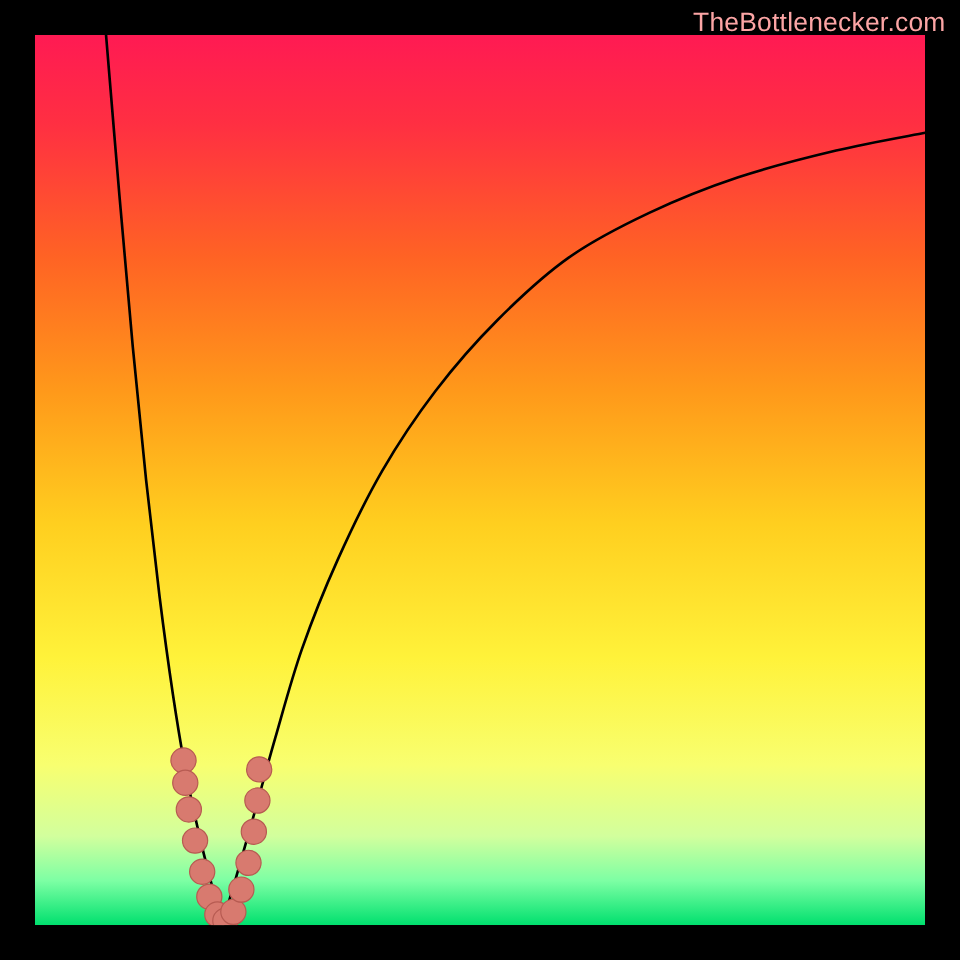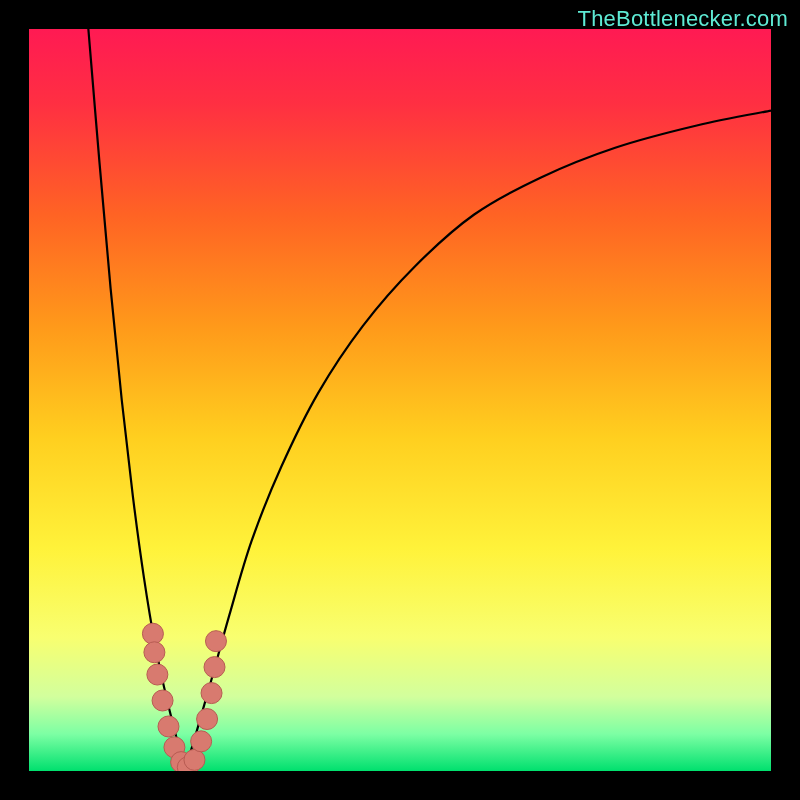--- a/index.html
+++ b/index.html
@@ -30,21 +30,21 @@
     inset: 0;
   }
   .curve-layer {
     position: absolute;
     inset: 0;
   }
   .watermark {
     position: absolute;
     top: 6px;
     right: 12px;
-    color: #5eead4;
+    color: #fca5a5;
     font-size: 22px;
     letter-spacing: 0.2px;
     font-weight: 500;
   }
 </style>
 </head>
 <body>
 
 <div class="frame">
   <div class="plot">

